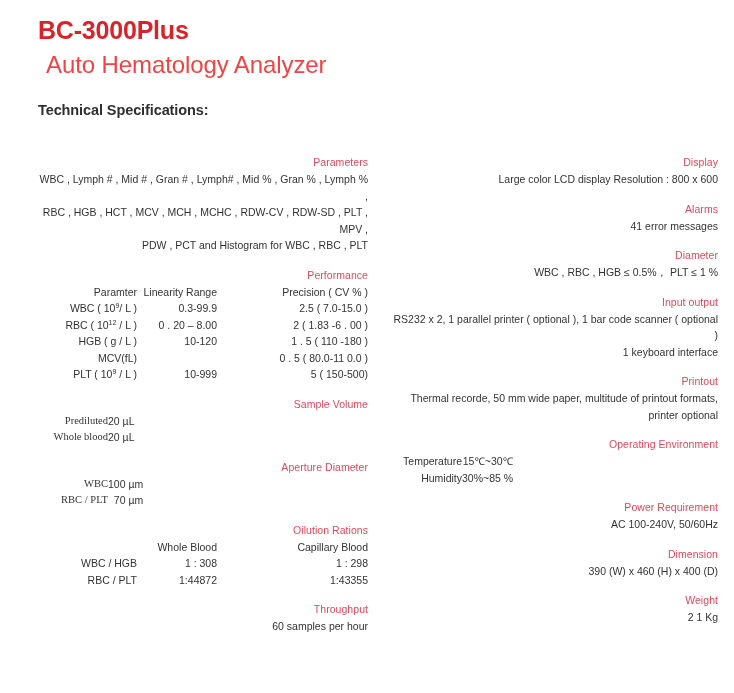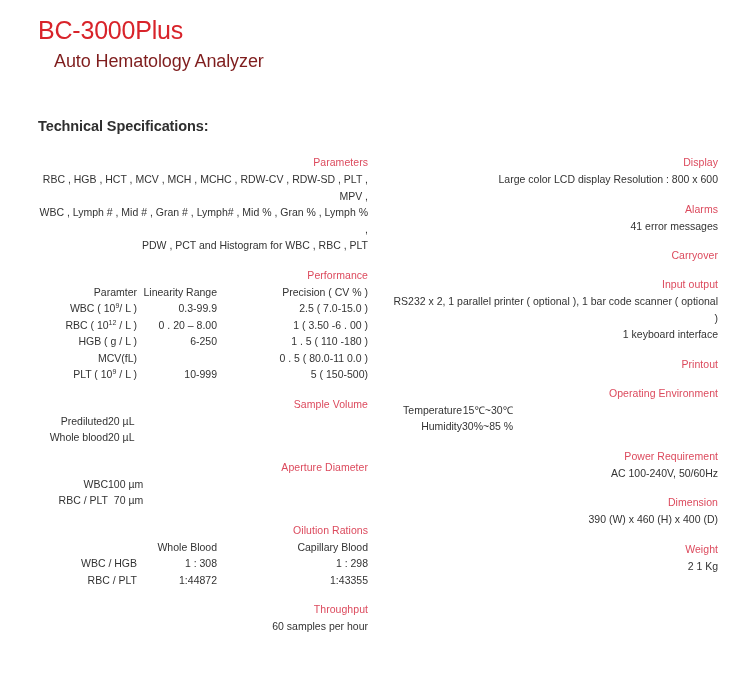--- a/index.html
+++ b/index.html
@@ -24,39 +24,39 @@
   }
 
   
   .header {
     position: absolute;
     left: 38px;
     top: 16px;
   }
   .product-title {
     font-size: 25px;
-    font-weight: normal;
+    font-weight: bold;
     color: #d8232a;
     letter-spacing: -0.2px;
     line-height: 1.15;
     margin: 0;
   }
   .product-subtitle {
-    font-size: 18px;
+    font-size: 24px;
     font-weight: normal;
-    color: #7f1d1d;
+    color: #ef4444;
     line-height: 1.2;
-    margin: 6px 0 0 16px;
+    margin: 6px 0 0 8px;
     letter-spacing: -0.1px;
   }
 
   .specs-heading {
     position: absolute;
     left: 38px;
-    top: 118px;
+    top: 102px;
     font-size: 14.5px;
     font-weight: bold;
     color: #2f2f2f;
     margin: 0;
     letter-spacing: -0.1px;
   }
 
   
   .col {
     position: absolute;
@@ -109,21 +109,21 @@
     border-collapse: collapse;
     font-size: 10.5px;
     line-height: 16.5px;
   }
   .pair-table td {
     padding: 0;
     vertical-align: top;
     color: #333333;
     white-space: pre;
   }
-  .pair-table td.k { width: 70px; }
+  .pair-table td.k { width: 70px; font-family: Liberation Serif, serif; }
   .pair-table td.k-wide { width: 74px; }
 
   sup {
     font-size: 7px;
     vertical-align: super;
     line-height: 0;
   }
 </style>
 </head>
 <body>
@@ -135,22 +135,22 @@
     <h2 class="product-subtitle">Auto Hematology Analyzer</h2>
   </div>
 
   <h3 class="specs-heading">Technical Specifications:</h3>
 
   <div class="col col-left">
 
     <div class="section">
       <div class="sec-title">Parameters</div>
       <div class="sec-body">
+        <p>WBC , Lymph # , Mid # , Gran # , Lymph# , Mid % , Gran % , Lymph % ,</p>
         <p>RBC , HGB , HCT , MCV , MCH , MCHC , RDW-CV , RDW-SD , PLT , MPV ,</p>
-        <p>WBC , Lymph # , Mid # , Gran # , Lymph# , Mid % , Gran % , Lymph % ,</p>
         <p>PDW , PCT and Histogram for WBC , RBC , PLT</p>
       </div>
     </div>
 
 
     <div class="section">
       <div class="sec-title">Performance</div>
       <table class="spec-table">
         <tbody>
           <tr class="head">
@@ -159,25 +159,25 @@
             <td class="c2">Precision ( CV % )</td>
           </tr>
           <tr>
             <td class="c0"><span>WBC ( 10</span><sup>9</sup><span>/ L )</span></td>
             <td class="c1">0.3-99.9</td>
             <td class="c2">2.5 ( 7.0-15.0 )</td>
           </tr>
           <tr>
             <td class="c0"><span>RBC ( 10</span><sup>12</sup><span> / L )</span></td>
             <td class="c1">0 . 20 – 8.00</td>
-            <td class="c2">1 ( 3.50 -6 . 00 )</td>
+            <td class="c2">2 ( 1.83 -6 . 00 )</td>
           </tr>
           <tr>
             <td class="c0"><span>HGB ( g / L )</span><sup></sup><span></span></td>
-            <td class="c1">6-250</td>
+            <td class="c1">10-120</td>
             <td class="c2">1 . 5 ( 110 -180 )</td>
           </tr>
           <tr>
             <td class="c0"><span>MCV(fL)</span><sup></sup><span></span></td>
             <td class="c1"></td>
             <td class="c2">0 . 5 ( 80.0-11 0.0 )</td>
           </tr>
           <tr>
             <td class="c0"><span>PLT ( 10</span><sup>9</sup><span> / L )</span></td>
             <td class="c1">10-999</td>
@@ -261,33 +261,40 @@
     </div>
 
     <div class="section">
       <div class="sec-title">Alarms</div>
       <div class="sec-body">
         <p>41 error messages</p>
       </div>
     </div>
 
     <div class="section">
-      <div class="sec-title">Carryover</div>
+      <div class="sec-title">Diameter</div>
+      <div class="sec-body">
+        <p>WBC , RBC , HGB ≤ 0.5%， PLT ≤ 1 %</p>
+      </div>
     </div>
 
     <div class="section">
       <div class="sec-title">Input output</div>
       <div class="sec-body">
         <p>RS232 x 2, 1 parallel printer ( optional ), 1 bar code scanner ( optional )</p>
         <p>1 keyboard interface</p>
       </div>
     </div>
 
     <div class="section">
       <div class="sec-title">Printout</div>
+      <div class="sec-body">
+        <p>Thermal recorde, 50 mm wide paper, multitude of printout formats,</p>
+        <p>printer optional</p>
+      </div>
     </div>
 
     <div class="section">
       <div class="sec-title">Operating Environment</div>
       <table class="pair-table">
         <tbody>
           <tr>
             <td class="k-wide">Temperature</td>
             <td>15℃~30℃</td>
           </tr>

